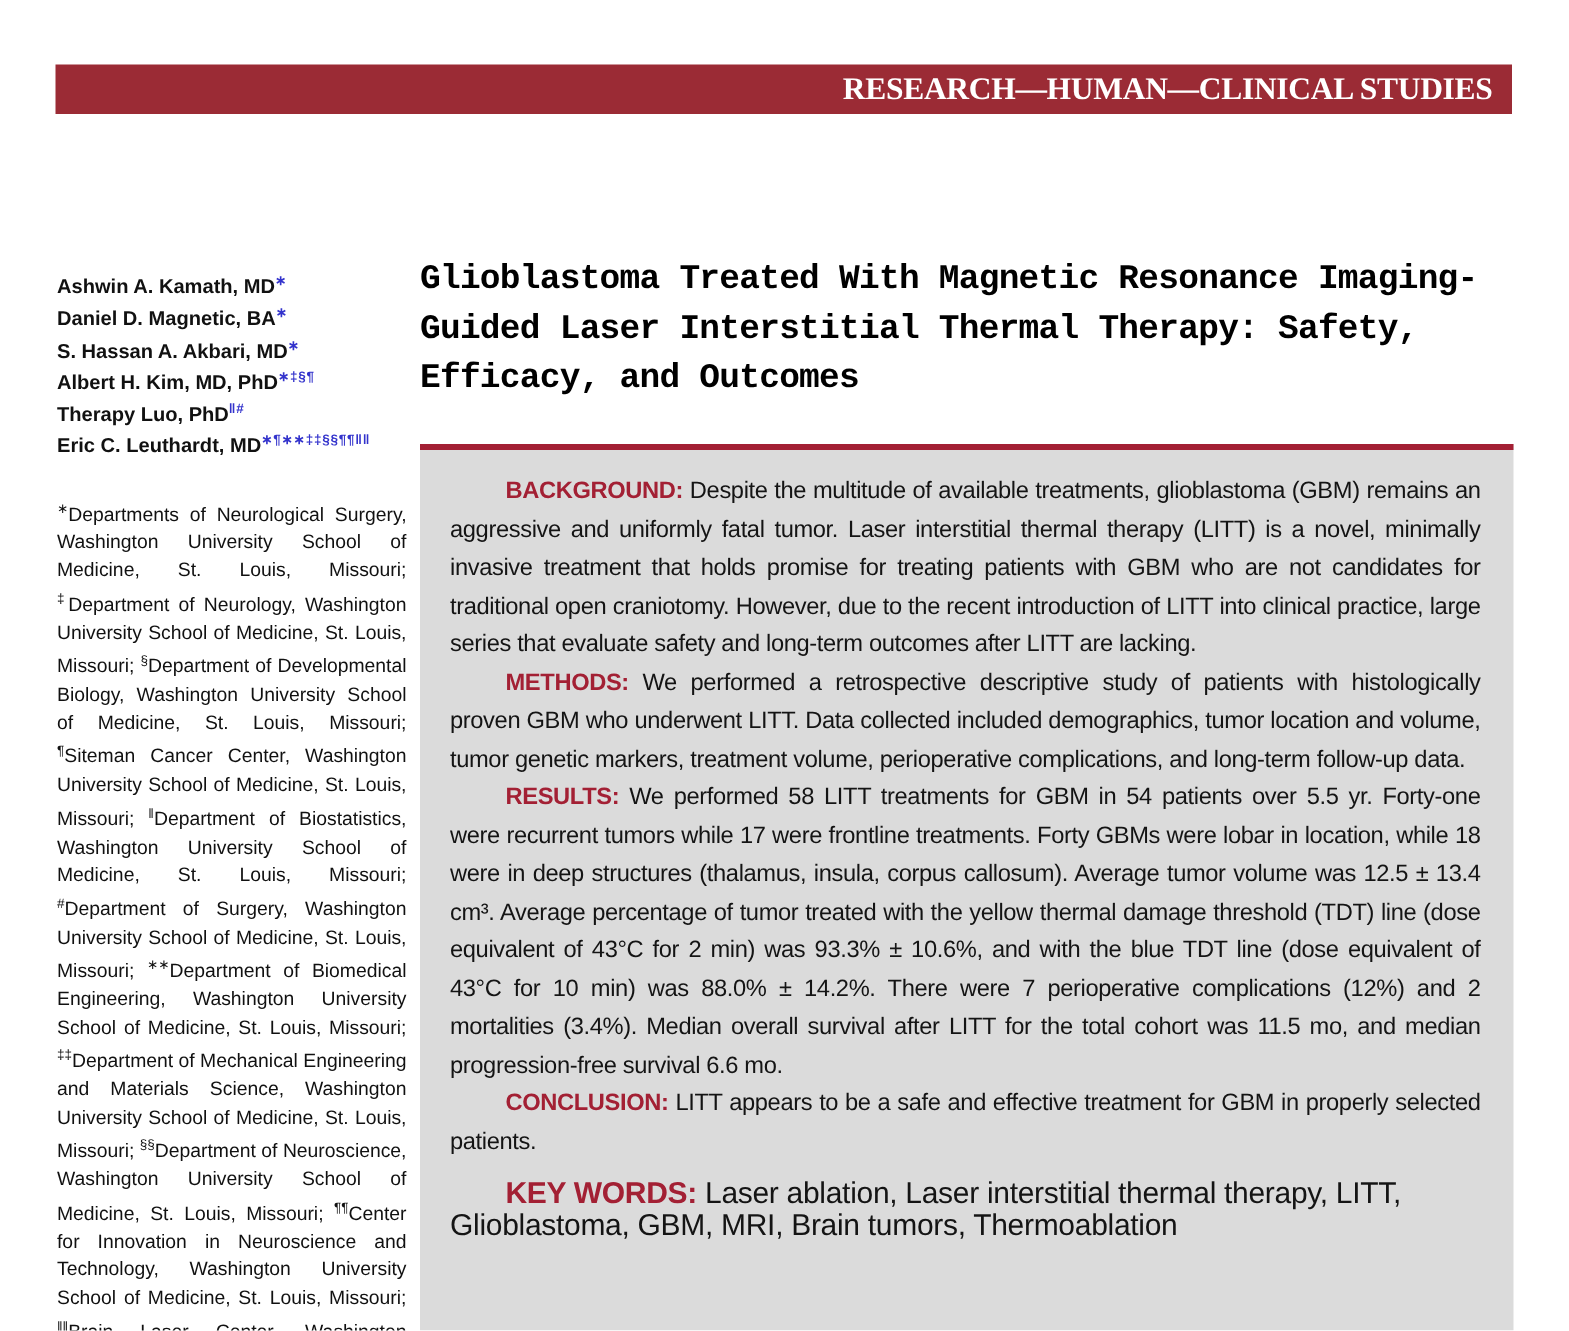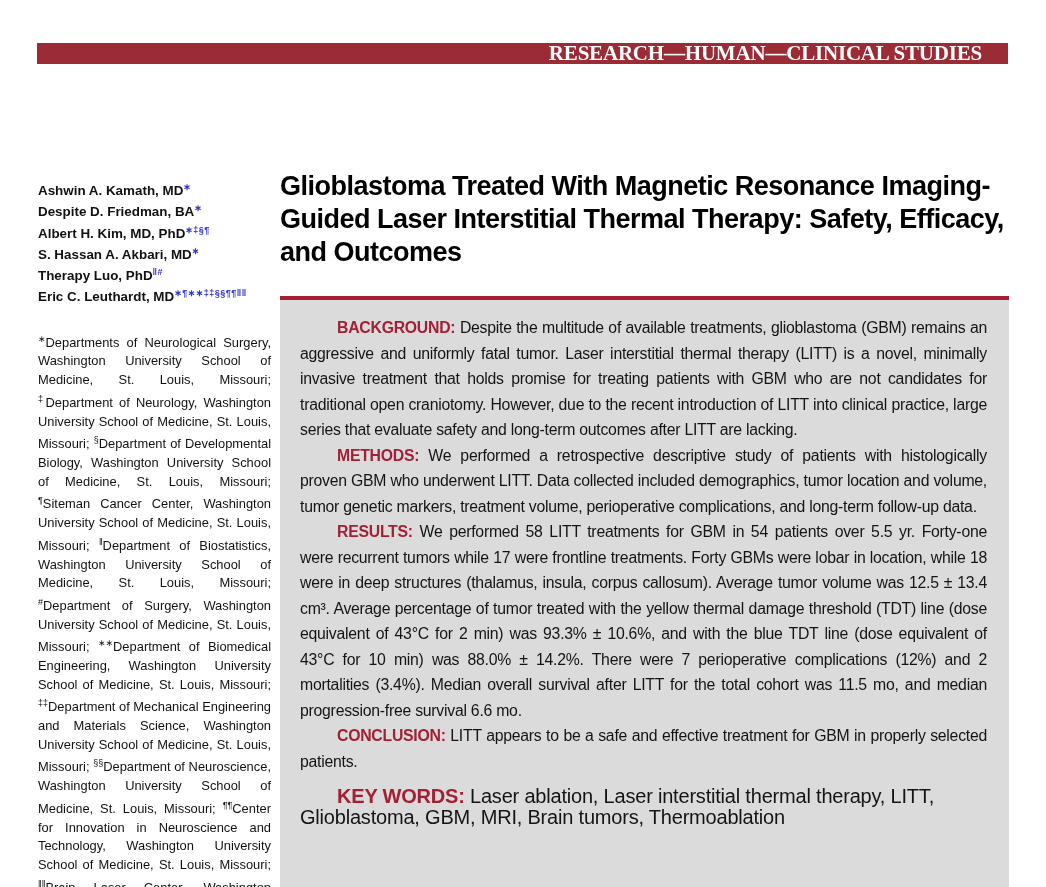--- a/index.html
+++ b/index.html
@@ -1,43 +1,43 @@
 <!DOCTYPE html>
 <html><head>
 <meta charset="utf-8">
 <style>
   * { margin: 0; padding: 0; box-sizing: border-box; }
   html, body { width: 1046px; height: 887px; background: #ffffff; overflow: hidden; }
   body { position: relative; font-family: "Liberation Sans", sans-serif; color: #141414; }
 
   .banner {
-    position: absolute; left: 37px; top: 43px; width: 971px; height: 21px;
+    position: absolute; left: 37px; top: 43px; width: 971px; height: 33px;
     background: #9B2B35;
     display: flex; align-items: center; justify-content: flex-end;
-    padding-right: 26px;
+    padding-right: 13px;
   }
   .banner span {
     font-family: "Liberation Serif", serif; font-weight: bold;
     font-size: 21px; color: #ffffff; letter-spacing: -0.2px;
   }
 
   .left-col { position: absolute; left: 38px; top: 135px; width: 233px; }
   .authors { font-weight: bold; font-size: 13.4px; line-height: 16.8px; color: #111; margin-top: 44px; }
   .authors sup { color: #3333CC; font-size: 9px; letter-spacing: 0.5px; }
   .affils {
     margin-top: 23px; font-size: 12.9px; line-height: 18.6px;
     text-align: justify; color: #111;
   }
   .affils sup { font-size: 9px; }
 
   .main-col { position: absolute; left: 280px; top: 0; width: 729px; height: 887px; }
   .title {
     position: absolute; left: 0; top: 170px; width: 740px;
-    font-family: Liberation Sans, sans-serif; font-weight: bold;
-    font-size: 27px; line-height: 33px; letter-spacing: -0.5px; color: #000;
+    font-family: Liberation Mono, monospace; font-weight: bold;
+    font-size: 23px; line-height: 33px; letter-spacing: -0.5px; color: #000;
   }
   .abstract-box {
     position: absolute; left: 0; top: 296px; width: 729px; min-height: 591px;
     background: #DBDBDB; border-top: 4px solid #A32034;
     padding: 15px 22px 14px 20px;
   }
   .sec {
     font-size: 15.8px; line-height: 25.5px; text-align: justify;
     letter-spacing: -0.25px; color: #141414;
   }
@@ -50,23 +50,23 @@
 </head>
 <body>
 
 <header class="banner">
   <span>RESEARCH—HUMAN—CLINICAL STUDIES</span>
 </header>
 
 <aside class="left-col">
   <div class="authors">
     <div><span>Ashwin A. Kamath, MD</span><sup>∗</sup></div>
-    <div><span>Despite D. Friedman, BA</span><sup>∗</sup></div>
+    <div><span>Daniel D. Magnetic, BA</span><sup>∗</sup></div>
+    <div><span>S. Hassan A. Akbari, MD</span><sup>∗</sup></div>
     <div><span>Albert H. Kim, MD, PhD</span><sup>∗‡§¶</sup></div>
-    <div><span>S. Hassan A. Akbari, MD</span><sup>∗</sup></div>
     <div><span>Therapy Luo, PhD</span><sup>‖#</sup></div>
     <div><span>Eric C. Leuthardt, MD</span><sup>∗¶∗∗‡‡§§¶¶‖‖</sup></div>
   </div>
   <p class="affils"><sup>∗</sup>Departments of Neurological Surgery, Washington University School of Medicine, St. Louis, Missouri; <sup>‡</sup>Department of Neurology, Washington University School of Medicine, St. Louis, Missouri; <sup>§</sup>Department of Developmental Biology, Washington University School of Medicine, St. Louis, Missouri; <sup>¶</sup>Siteman Cancer Center, Washington University School of Medicine, St. Louis, Missouri; <sup>‖</sup>Department of Biostatistics, Washington University School of Medicine, St. Louis, Missouri; <sup>#</sup>Department of Surgery, Washington University School of Medicine, St. Louis, Missouri; <sup>∗∗</sup>Department of Biomedical Engineering, Washington University School of Medicine, St. Louis, Missouri; <sup>‡‡</sup>Department of Mechanical Engineering and Materials Science, Washington University School of Medicine, St. Louis, Missouri; <sup>§§</sup>Department of Neuroscience, Washington University School of Medicine, St. Louis, Missouri; <sup>¶¶</sup>Center for Innovation in Neuroscience and Technology, Washington University School of Medicine, St. Louis, Missouri; <sup>‖‖</sup>Brain Laser Center, Washington University School of Medicine, St. Louis, Missouri</p>
 
 </aside>
 
 <main class="main-col">
   <h1 class="title">Glioblastoma Treated With Magnetic Resonance Imaging-Guided Laser Interstitial Thermal Therapy: Safety, Efficacy, and Outcomes</h1>
   <section class="abstract-box">

